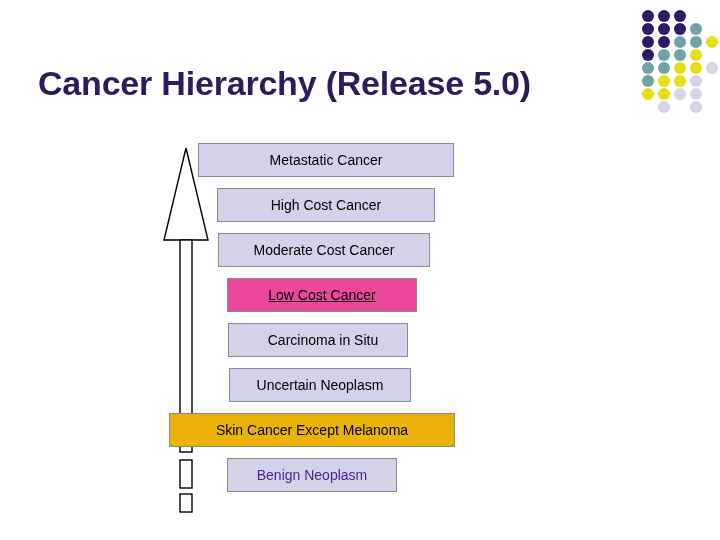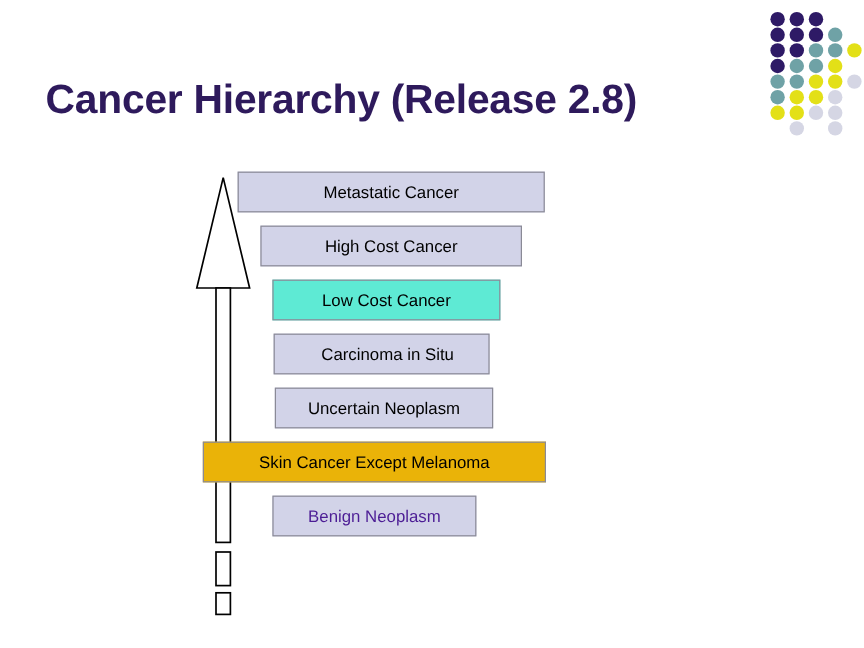--- a/index.html
+++ b/index.html
@@ -111,21 +111,21 @@
     <div class="deco-dot" style="left: 52px; top: 75px; background: rgb(227, 224, 23);"></div>
     <div class="deco-dot" style="left: 68px; top: 75px; background: rgb(213, 214, 228);"></div>
     <div class="deco-dot" style="left: 20px; top: 88px; background: rgb(227, 224, 23);"></div>
     <div class="deco-dot" style="left: 36px; top: 88px; background: rgb(227, 224, 23);"></div>
     <div class="deco-dot" style="left: 52px; top: 88px; background: rgb(213, 214, 228);"></div>
     <div class="deco-dot" style="left: 68px; top: 88px; background: rgb(213, 214, 228);"></div>
     <div class="deco-dot" style="left: 36px; top: 101px; background: rgb(213, 214, 228);"></div>
     <div class="deco-dot" style="left: 68px; top: 101px; background: rgb(213, 214, 228);"></div>
   </div>
 
-<div id="slide-title">Cancer Hierarchy (Release 2.8)</div>
+<div id="slide-title">Cancer Hierarchy (Release 5.0)</div>
 
 <div id="hierarchy-arrow">
   <svg width="70" height="380" viewBox="0 0 70 380">
 
     <polygon points="26,8 48,100 4,100" fill="#ffffff" stroke="#000000" stroke-width="1.4"></polygon>
 
     <rect x="20" y="100" width="12" height="212" fill="#ffffff" stroke="#000000" stroke-width="1.4"></rect>
 
     <rect x="20" y="320" width="12" height="28" fill="#ffffff" stroke="#000000" stroke-width="1.4"></rect>
     <rect x="20" y="354" width="12" height="18" fill="#ffffff" stroke="#000000" stroke-width="1.4"></rect>
@@ -133,21 +133,24 @@
 </div>
 
 <div id="hierarchy-boxes">
     <div class="hier-row">
       <div class="hier-box" style="width: 256px; margin-left: 40px; background: rgb(210, 211, 232); border-color: rgb(138, 138, 150); color: rgb(0, 0, 0);">Metastatic Cancer</div>
     </div>
     <div class="hier-row">
       <div class="hier-box" style="width: 218px; margin-left: 40px; background: rgb(210, 211, 232); border-color: rgb(138, 138, 150); color: rgb(0, 0, 0);">High Cost Cancer</div>
     </div>
     <div class="hier-row">
-      <div class="hier-box" style="width: 190px; margin-left: 32px; background: #5eead4; border-color: rgb(138, 138, 150); color: rgb(0, 0, 0);">Low Cost Cancer</div>
+      <div class="hier-box" style="width: 212px; margin-left: 36px; background: rgb(210, 211, 232); border-color: rgb(138, 138, 150); color: rgb(0, 0, 0);">Moderate Cost Cancer</div>
+    </div>
+    <div class="hier-row">
+      <div class="hier-box" style="width: 190px; margin-left: 32px; background: #ec4899; border-color: rgb(138, 138, 150); color: rgb(0, 0, 0); text-decoration: underline;">Low Cost Cancer</div>
     </div>
     <div class="hier-row">
       <div class="hier-box" style="width: 180px; margin-left: 24px; background: rgb(210, 211, 232); border-color: rgb(138, 138, 150); color: rgb(0, 0, 0); padding-left: 10px;">Carcinoma in Situ</div>
     </div>
     <div class="hier-row">
       <div class="hier-box" style="width: 182px; margin-left: 28px; background: rgb(210, 211, 232); border-color: rgb(138, 138, 150); color: rgb(0, 0, 0);">Uncertain Neoplasm</div>
     </div>
     <div class="hier-row">
       <div class="hier-box" style="width: 286px; margin-left: 12px; background: #eab308; border-color: rgb(138, 138, 150); color: rgb(0, 0, 0);">Skin Cancer Except Melanoma</div>
     </div>

